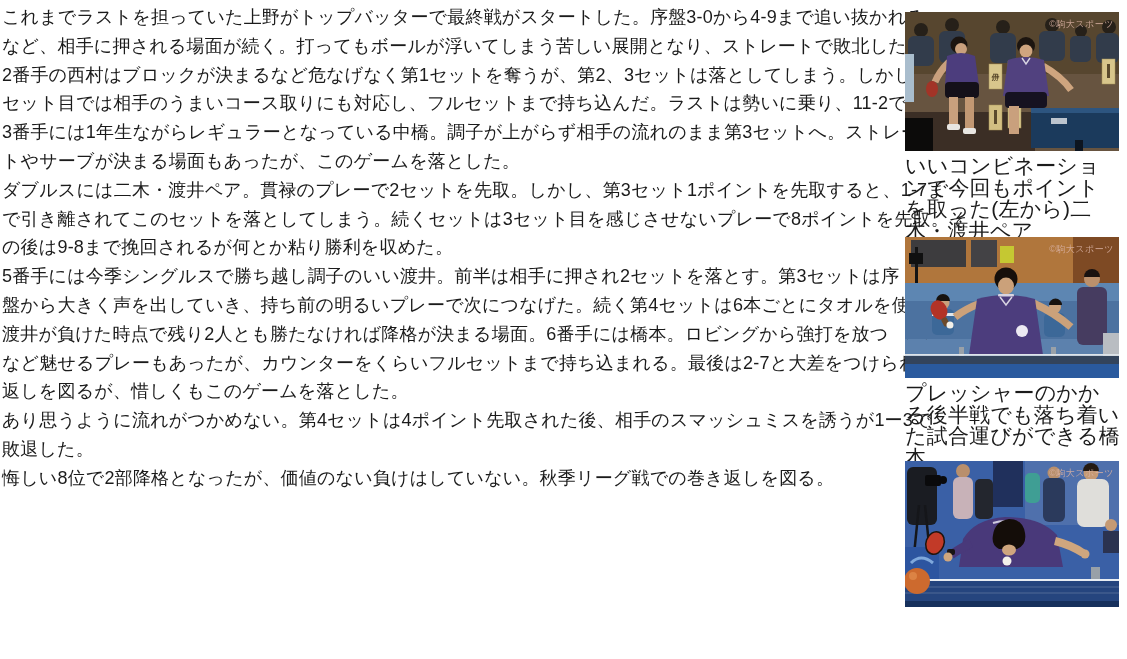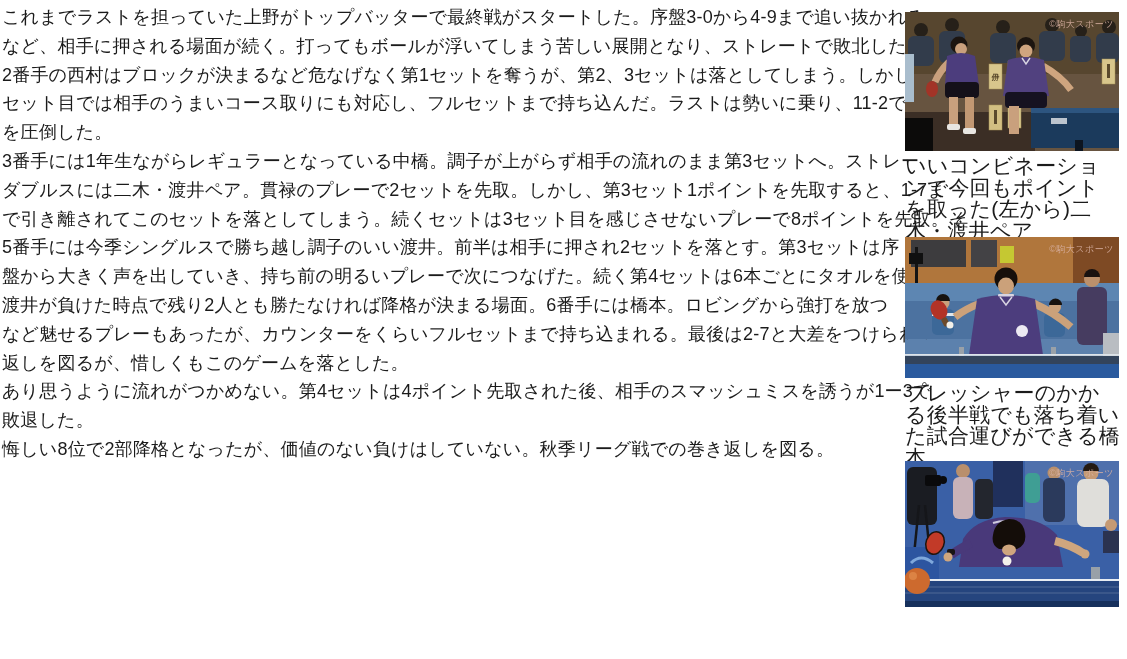--- a/index.html
+++ b/index.html
@@ -32,24 +32,25 @@
   .vtext{writing-mode:vertical-rl;}
 </style>
 </head>
 <body>
 
 <div class="article">
     <div class="line">これまでラストを担っていた上野がトップバッターで最終戦がスタートした。序盤3-0から4-9まで追い抜かれる</div>
     <div class="line">など、相手に押される場面が続く。打ってもボールが浮いてしまう苦しい展開となり、ストレートで敗北した。</div>
     <div class="line">2番手の西村はブロックが決まるなど危なげなく第1セットを奪うが、第2、3セットは落としてしまう。しかし第4</div>
     <div class="line">セット目では相手のうまいコース取りにも対応し、フルセットまで持ち込んだ。ラストは勢いに乗り、11-2で相手</div>
-    <div class="line">を圧倒した。</div>
     <div class="line">3番手には1年生ながらレギュラーとなっている中橋。調子が上がらず相手の流れのまま第3セットへ。ストレー</div>
+    <div class="line">トやサーブが決まる場面もあったが、このゲームを落とした。</div>
     <div class="line">ダブルスには二木・渡井ペア。貫禄のプレーで2セットを先取。しかし、第3セット1ポイントを先取すると、1-7ま</div>
     <div class="line">で引き離されてこのセットを落としてしまう。続くセットは3セット目を感じさせないプレーで8ポイントを先取。そ</div>
+    <div class="line">の後は9-8まで挽回されるが何とか粘り勝利を収めた。</div>
     <div class="line">5番手には今季シングルスで勝ち越し調子のいい渡井。前半は相手に押され2セットを落とす。第3セットは序</div>
     <div class="line">盤から大きく声を出していき、持ち前の明るいプレーで次につなげた。続く第4セットは6本ごとにタオルを使い、</div>
     <div class="line">渡井が負けた時点で残り2人とも勝たなければ降格が決まる場面。6番手には橋本。ロビングから強打を放つ</div>
     <div class="line">など魅せるプレーもあったが、カウンターをくらいフルセットまで持ち込まれる。最後は2-7と大差をつけられ巻き</div>
     <div class="line">返しを図るが、惜しくもこのゲームを落とした。</div>
     <div class="line">あり思うように流れがつかめない。第4セットは4ポイント先取された後、相手のスマッシュミスを誘うが1ー3で</div>
     <div class="line">敗退した。</div>
     <div class="line">悔しい8位で2部降格となったが、価値のない負けはしていない。秋季リーグ戦での巻き返しを図る。</div>
   </div>
 

